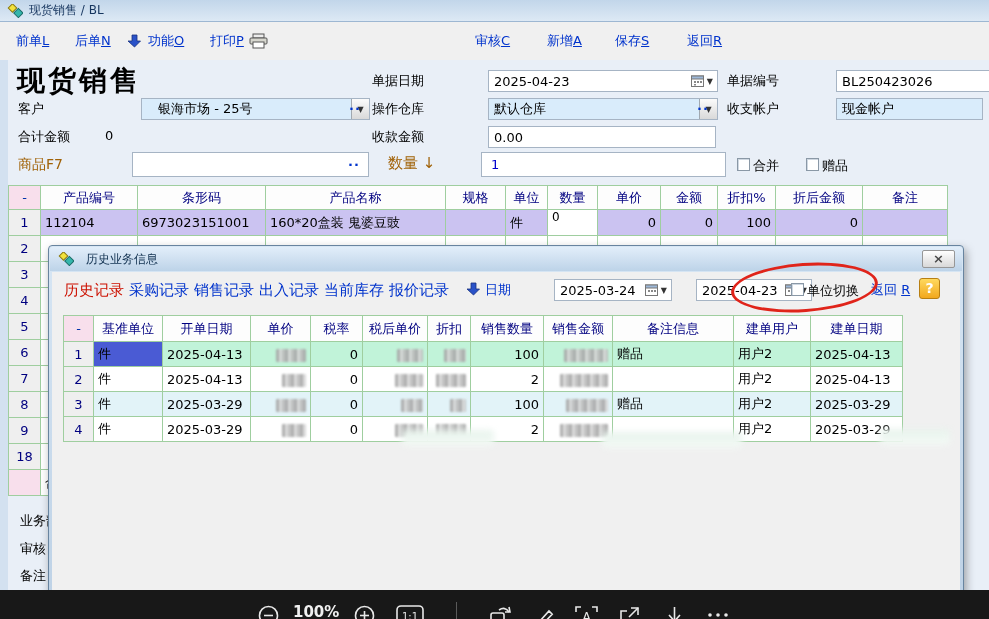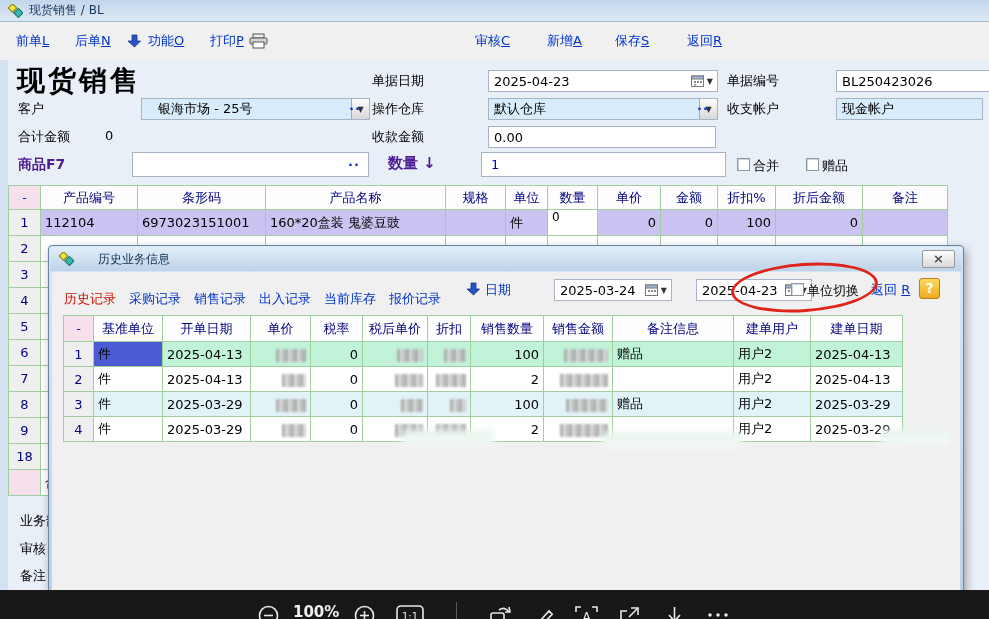--- a/index.html
+++ b/index.html
@@ -22,21 +22,21 @@
   .fld { position:absolute; height:22px; background:#fff; border:1px solid #a6b4c4;
     font-size:13px; display:flex; align-items:center; padding-left:5px; overflow:hidden;margin-left:28px; }
   .fld.blue { background:#d9ecfb; }
   .fld .val { flex:1; white-space:nowrap; }
   .ddbtn { width:18px; align-self:stretch; background:linear-gradient(#fbfbfb,#d9d9d9);
     border-left:1px solid #a0a8b0; display:flex; align-items:center; justify-content:center;
     font-size:8px; color:#333; cursor:pointer; }
   .calwrap { display:flex; align-items:center; gap:3px; padding-right:4px; }
   .calwrap .dd { font-size:8px; color:#333; }
   .dots { position:absolute; color:#0033cc; font-weight:bold; font-size:13px; letter-spacing:1px; cursor:pointer; }
-  .maroon { color:#4c1d95; font-weight:bold; }
+  .maroon { color:#a16207; font-weight:normal; }
   .cb { position:absolute; width:13px; height:13px; background:#fff; border:1px solid #8a98a6;
     box-shadow:inset 1px 1px 0 #cfd8e2; cursor:pointer; }
   .cblbl { position:absolute; font-size:13px; cursor:default; }
 
   
   table { border-collapse:collapse; table-layout:fixed; background:#fff; }
   td,th { border:1px solid #9fce9f; font-size:13px; font-weight:normal; white-space:nowrap; overflow:hidden; padding:0 4px; }
   th { color:#000080; background:#fdfdfd; text-align:center; }
   .hnum { background:#f8dfec; color:#0033aa; }
   td.num { background:#efefef; color:#000080; text-align:center; }
@@ -54,27 +54,27 @@
     background:repeating-linear-gradient(90deg,#a8a8a8 0 3px,#d6d6d6 3px 6px,#bdbdbd 6px 9px);
     filter:blur(1.2px); opacity:.9; }
 
   .sidelbl { position:absolute; font-size:13px; color:#000; }
 
   
   .modal { left:48px; top:245px; width:916px; height:354px; z-index:50;
     background:linear-gradient(#d7e6f4,#bed2e6); border:1px solid #68849f;
     border-radius:4px 4px 0 0; box-shadow:2px 4px 10px rgba(0,0,0,.35); }
   .mtitle { position:absolute; left:1px; top:1px; right:1px; height:24px; display:flex;
-    align-items:center; gap:24px; padding-left:8px; color:#10304f; font-size:12px;
+    align-items:center; gap:12px; padding-left:8px; color:#10304f; font-size:12px;
     background:linear-gradient(#e2eefa,#bdd3e8); border-radius:3px 3px 0 0; }
   .mclose { position:absolute; top:4px; right:8px; width:33px; height:18px;
     background:linear-gradient(#ffffff,#d8d8d8); border:1px solid #979797; border-radius:2px;
     color:#4a4a4a; font-weight:bold; font-size:13px; line-height:15px; text-align:center; cursor:pointer; }
   .mbody { position:absolute; left:3px; right:3px; top:26px; bottom:0; background:#f0f0f0; overflow:hidden; }
-  .mtab { position:absolute; top:18px; font-size:13px; color:#0033cc; cursor:pointer; text-decoration:none; white-space:nowrap; }
+  .mtab { position:absolute; top:9px; font-size:15px; color:#0033cc; cursor:pointer; text-decoration:none; white-space:nowrap; }
   .mtab.active { color:#cc1100; }
   .mlink { position:absolute; top:9px; font-size:13px; color:#0033cc; cursor:pointer; white-space:nowrap; }
   .helpbtn { position:absolute; width:21px; height:21px; background:linear-gradient(#ffd95e,#f2a81e);
     border:1px solid #b87f12; border-radius:3px; color:#fff; font-weight:bold; font-size:14px;
     text-align:center; line-height:19px; cursor:pointer; }
   .smudge { position:absolute; height:16px; border-radius:4px; filter:blur(3px);
     background:linear-gradient(#e7f3ec,#f4faf6); }
 
   .redellipse { left:731px; top:263px; width:147px; height:49px; border:3px solid #e0241a;
     border-radius:50%; transform:rotate(-4deg); z-index:60; }

